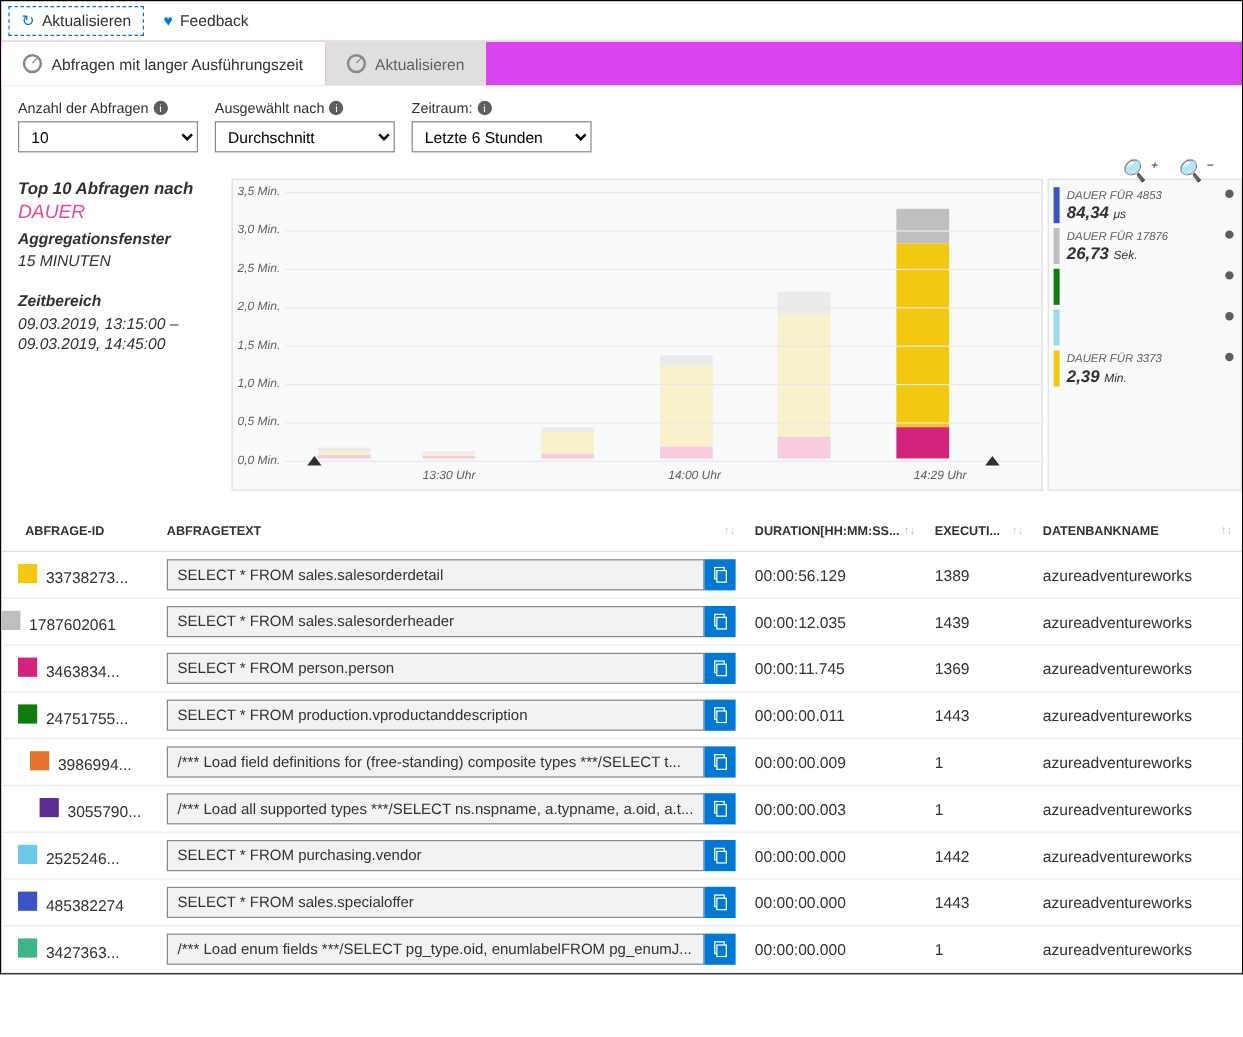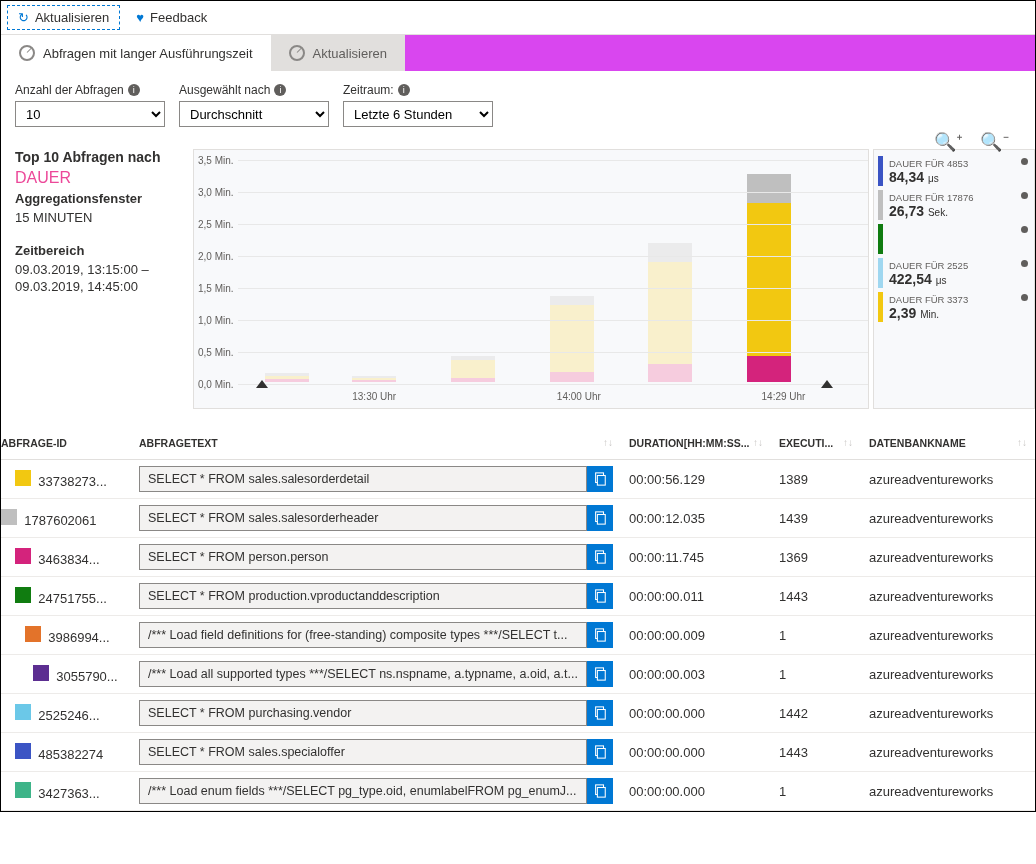--- a/index.html
+++ b/index.html
@@ -11,21 +11,21 @@
 .tabs { display: flex; background: #d946ef; border-top: 1px solid #e1dfdd; }
 .tab { display: flex; align-items: center; gap: 8px; padding: 10px 18px; cursor: pointer; font-size: 13px; color: #605e5c; background: #e1dfdd; }
 .tab.active { background: #fff; color: #323130; }
 .tab-icon { width: 16px; height: 16px; border-radius: 50%; border: 2px solid #8a8886; position: relative; }
 .tab-icon::after { content: ''; position: absolute; width: 6px; height: 1px; background: #8a8886; top: 40%; left: 50%; transform: rotate(-45deg); transform-origin: left; }
 .filters { display: flex; gap: 14px; padding: 12px 14px 4px; }
 .filter label { font-size: 12px; display: flex; align-items: center; gap: 4px; margin-bottom: 4px; }
 .filter select { font-size: 13px; padding: 3px 6px; border: 1px solid #8a8886; background: #fff; min-width: 150px; height: 26px; }
 .filter select.narrow { min-width: 100px; width: 150px; }
 .info-icon { width: 12px; height: 12px; border-radius: 50%; background: #605e5c; color: #fff; font-size: 9px; display: inline-flex; align-items: center; justify-content: center; }
-.main { display: flex; padding: 18px 0 10px 14px; gap: 8px; }
+.main { display: flex; padding: 18px 0 10px 14px; gap: 8px; font-style: italic; }
 .sidebar { width: 170px; font-size: 13px; }
 .sidebar .hdr { font-weight: 700; font-size: 14px; margin-bottom: 4px; }
 .sidebar .sub { text-transform: uppercase; font-size: 16px; color: #ec4899; margin-bottom: 4px; }
 .sidebar .lbl { font-weight: 700; font-size: 13px; margin-bottom: 4px; }
 .sidebar .val { font-size: 13px; margin-bottom: 16px; line-height: 1.3; }
 .chart-wrap { flex: 1; display: flex; gap: 4px; }
 .chart-zoom { position: absolute; right: 26px; top: -20px; display: flex; gap: 18px; font-size: 18px; color: #605e5c; }
 .chart-area { position: relative; flex: 1; background: #f8f9fb; border: 1px solid #e1dfdd; padding: 10px 0 26px 50px; height: 260px; }
 .ylabel { position: absolute; left: 4px; font-size: 10px; color: #605e5c; transform: translateY(-50%); }
 .gridline { position: absolute; left: 44px; right: 0; height: 1px; background: #e8e8e8; }
@@ -188,42 +188,38 @@
             <div class="big">26,73 <span class="unit">Sek.</span></div>
           </div>
           <div class="legend-info"></div>
         </div>
         <div class="legend-item">
           <div class="legend-bar" style="background:#107c10"></div>
           <div class="legend-info"></div>
         </div>
         <div class="legend-item">
           <div class="legend-bar" style="background:#9fd7f0"></div>
-          <div class="legend-txt">
-            <div class="small">DAUER FÜR 2525</div>
-            <div class="big">422,54 <span class="unit">μs</span></div>
-          </div>
           <div class="legend-info"></div>
         </div>
         <div class="legend-item">
           <div class="legend-bar" style="background:#f2c811"></div>
           <div class="legend-txt">
             <div class="small">DAUER FÜR 3373</div>
             <div class="big">2,39 <span class="unit">Min.</span></div>
           </div>
           <div class="legend-info"></div>
         </div>
       </div>
   </div>
 </div>
 
 <table class="table">
   <thead>
     <tr>
-      <th style="width:130px;padding-left:0"><span>ABFRAGE-ID</span></th>
+      <th style="width:130px;padding-left:20px"><span>ABFRAGE-ID</span></th>
       <th style="width:490px"><span>ABFRAGETEXT</span><span class="sort">↑↓</span></th>
       <th style="width:150px"><span>DURATION[HH:MM:SS...</span><span class="sort">↑↓</span></th>
       <th style="width:90px"><span>EXECUTI...</span><span class="sort">↑↓</span></th>
       <th><span>DATENBANKNAME</span><span class="sort">↑↓</span></th>
     </tr>
   </thead>
   <tbody id="tbody">
       <tr>
         <td style="padding-left:14px"><span class="swatch" style="background:#f2c811"></span>&nbsp;&nbsp;<span>33738273...</span></td>
         <td>

